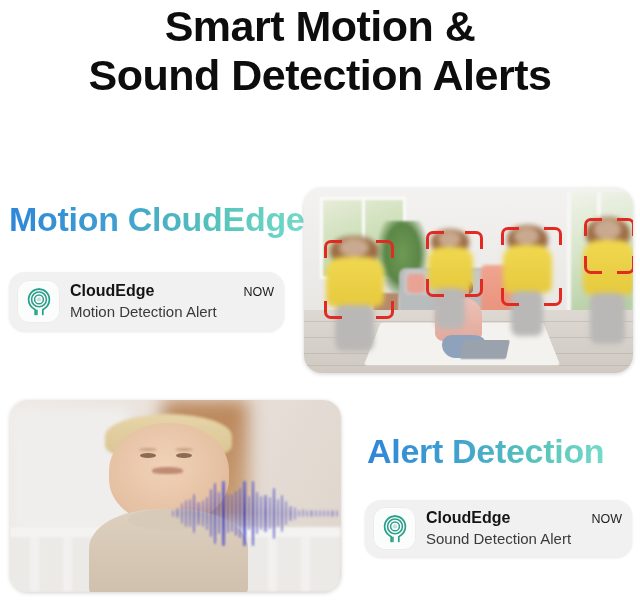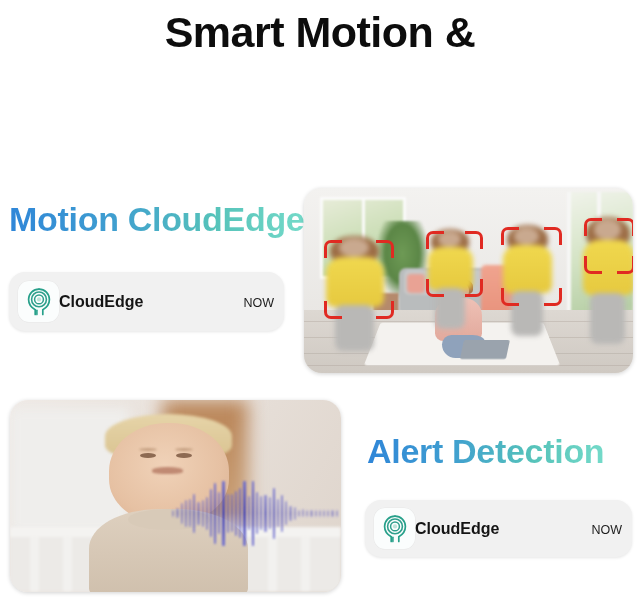--- a/index.html
+++ b/index.html
@@ -15,21 +15,21 @@
     position: relative;
   }
 
   
   .title-block {
     position: absolute;
     top: 0px;
     left: 0;
     width: 640px;
     text-align: center;
-    padding-top: 8px;
+    padding-top: 2px;
   }
   .title-line {
     font-size: 43px;
     font-weight: bold;
     color: #0d0d0d;
     line-height: 49px;
     letter-spacing: -0.5px;
     white-space: nowrap;
   }
 
@@ -89,20 +89,21 @@
     border-radius: 11px;
     display: flex;
     align-items: center;
     justify-content: center;
     box-shadow: 0 0 0 0.5px rgba(0,0,0,0.04);
   }
   .app-icon svg { display: block; }
 
   .notif-text {
     flex: 1 1 auto;
+    margin-left: 11px;
     min-width: 0;
   }
   .notif-row-top {
     display: flex;
     align-items: baseline;
     justify-content: space-between;
   }
   .notif-app-name {
     font-size: 16px;
     font-weight: bold;
@@ -459,40 +460,42 @@
     background: linear-gradient(180deg, #6f6fd0 0%, #3b3bb4 50%, #6f6fd0 100%);
     border-radius: 1px;
     opacity: 0.85;
   }
 </style>
 </head>
 <body>
 
 <div class="title-block">
   <div class="title-line">Smart Motion &amp;</div>
+  <div class="title-line">Sound Detection Alerts</div>
 </div>
 
 <div class="section-heading" id="motion-heading">Motion CloudEdge</div>
 
 <div class="notif-card" id="motion-card">
   <div class="app-icon">
     <svg width="28" height="30" viewBox="0 0 28 30" fill="none">
       <path d="M14 2.2C8.2 2.2 3.6 6.8 3.6 12.6c0 4.6 3 8.2 6.6 10.2v4.6" stroke="#27a08a" stroke-width="1.7" stroke-linecap="round" fill="none"></path>
       <path d="M14 2.2c5.8 0 10.4 4.6 10.4 10.4 0 4.6-3 8.2-6.6 10.2v4.6" stroke="#27a08a" stroke-width="1.7" stroke-linecap="round" fill="none"></path>
       <circle cx="14" cy="12.4" r="7.4" stroke="#2f9f8c" stroke-width="1.6" fill="none"></circle>
       <circle cx="14" cy="12.4" r="4.4" stroke="#2f9f8c" stroke-width="1.5" fill="none"></circle>
       <circle cx="14" cy="12.4" r="2.1" fill="#bfe3da"></circle>
       <path d="M11.9 23.2v4.4" stroke="#27a08a" stroke-width="1.6" stroke-linecap="round"></path>
     </svg>
   </div>
   <div class="notif-text">
     <div class="notif-row-top">
       <span class="notif-app-name">CloudEdge</span>
       <span class="notif-time">NOW</span>
     </div>
+    <div class="notif-message">Motion Detection Alert</div>
   </div>
 </div>
 
 <div class="photo" id="motion-photo">
   <div class="room">
     <div class="room-wall"></div>
     <div class="window-left"></div>
     <div class="window-right"></div>
     <div class="plant"></div>
     <div class="plant-pot"></div>
@@ -575,20 +578,21 @@
       <circle cx="14" cy="12.4" r="4.4" stroke="#2f9f8c" stroke-width="1.5" fill="none"></circle>
       <circle cx="14" cy="12.4" r="2.1" fill="#bfe3da"></circle>
       <path d="M11.9 23.2v4.4" stroke="#27a08a" stroke-width="1.6" stroke-linecap="round"></path>
     </svg>
   </div>
   <div class="notif-text">
     <div class="notif-row-top">
       <span class="notif-app-name">CloudEdge</span>
       <span class="notif-time">NOW</span>
     </div>
+    <div class="notif-message">Sound Detection Alert</div>
   </div>
 </div>
 
 <div class="photo" id="sound-photo">
   <div class="nursery">
     <div class="nursery-panel"></div>
     <div class="nursery-blur-bg"></div>
     <div class="crib-rail">
       <div class="crib-top"></div>
       <div class="crib-bar" style="left:6%"></div>

